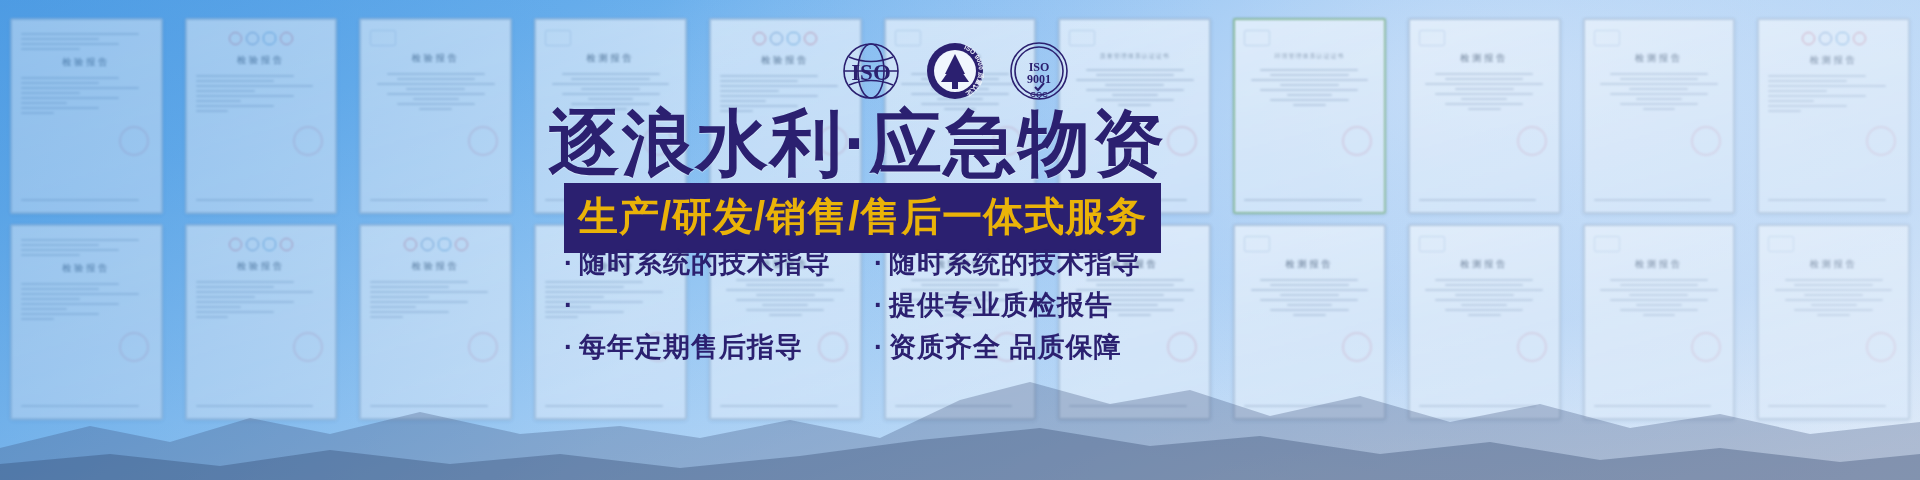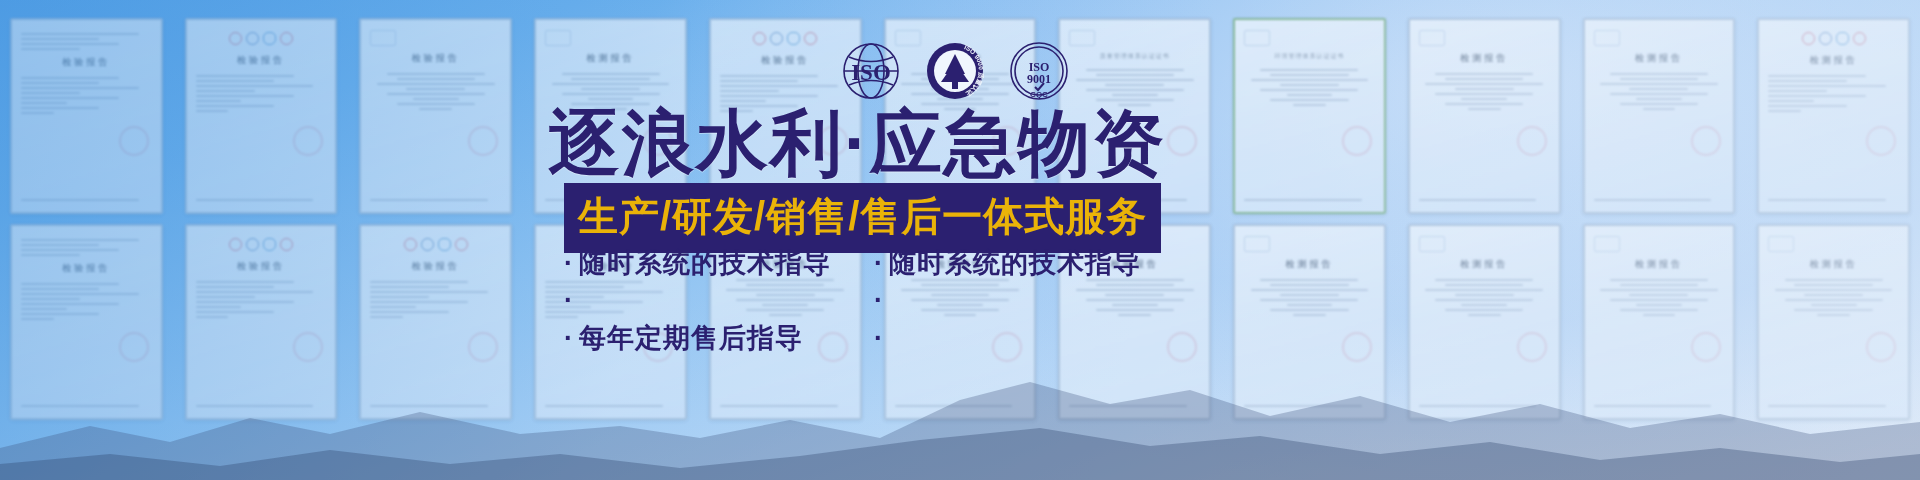--- a/index.html
+++ b/index.html
@@ -589,25 +589,27 @@
         </div>
         <div class="bullet">
           <span class="dot">·</span>
           <span>随时系统的技术指导</span>
         </div>
         <div class="bullet">
           <span class="dot">·</span>
         </div>
         <div class="bullet">
           <span class="dot">·</span>
+          <span>提供专业质检报告</span>
         </div>
         <div class="bullet">
           <span class="dot">·</span>
           <span>每年定期售后指导</span>
         </div>
         <div class="bullet">
           <span class="dot">·</span>
+          <span>资质齐全 品质保障</span>
         </div>
       </div>
 
   </div>
 
 </div>
 
 </body></html>

